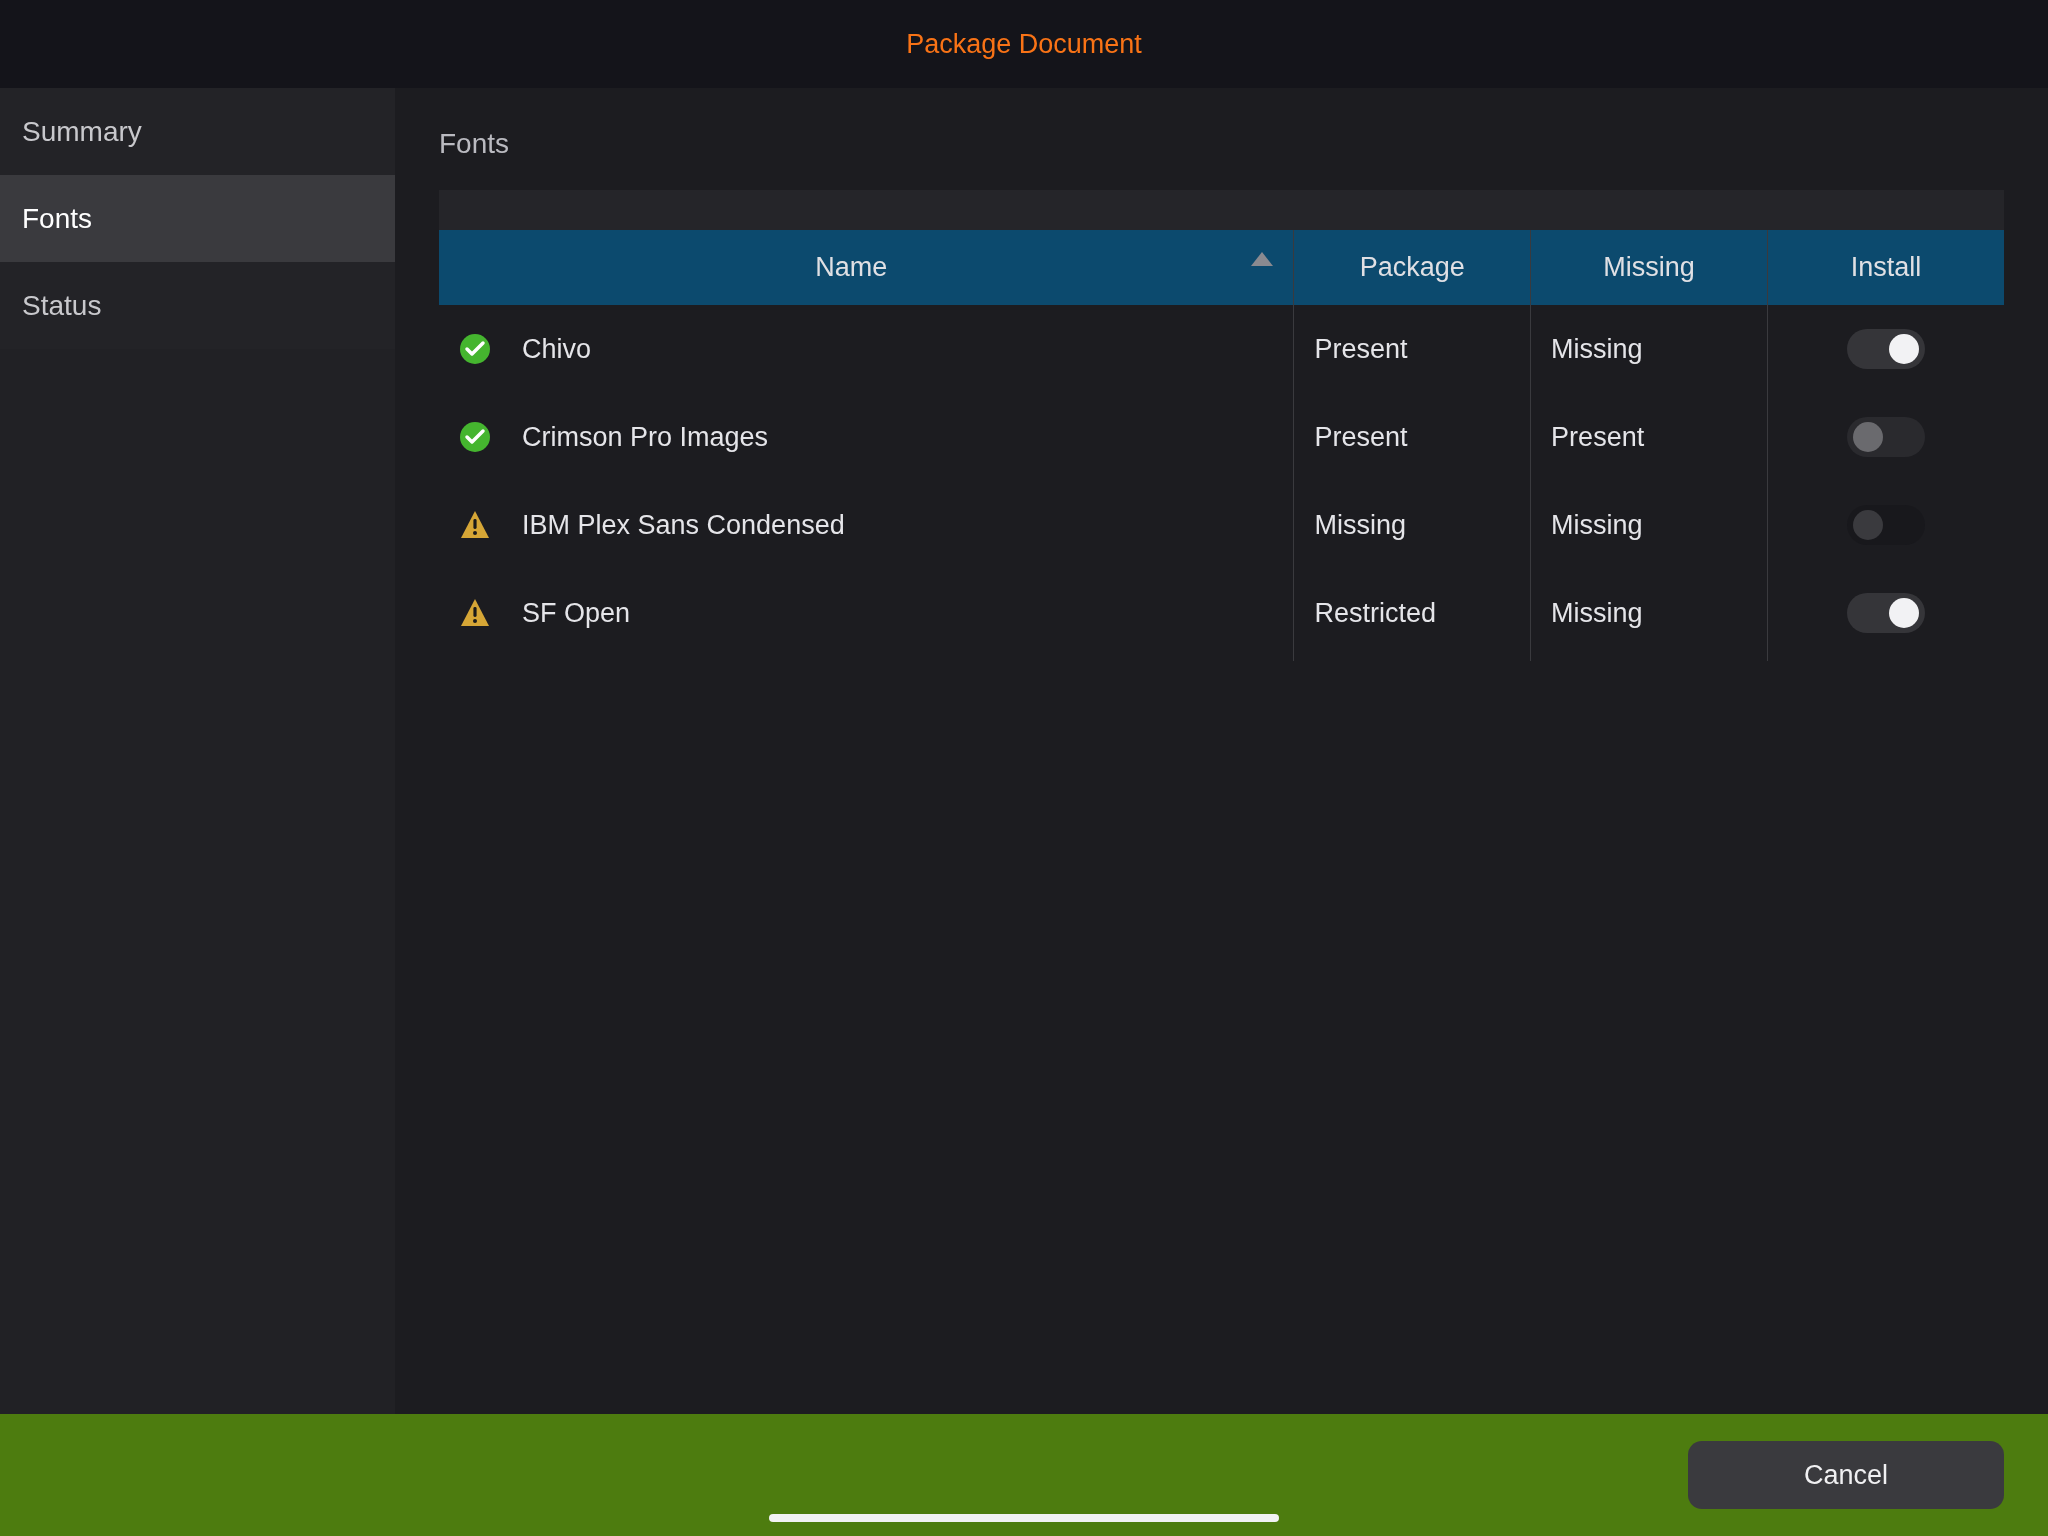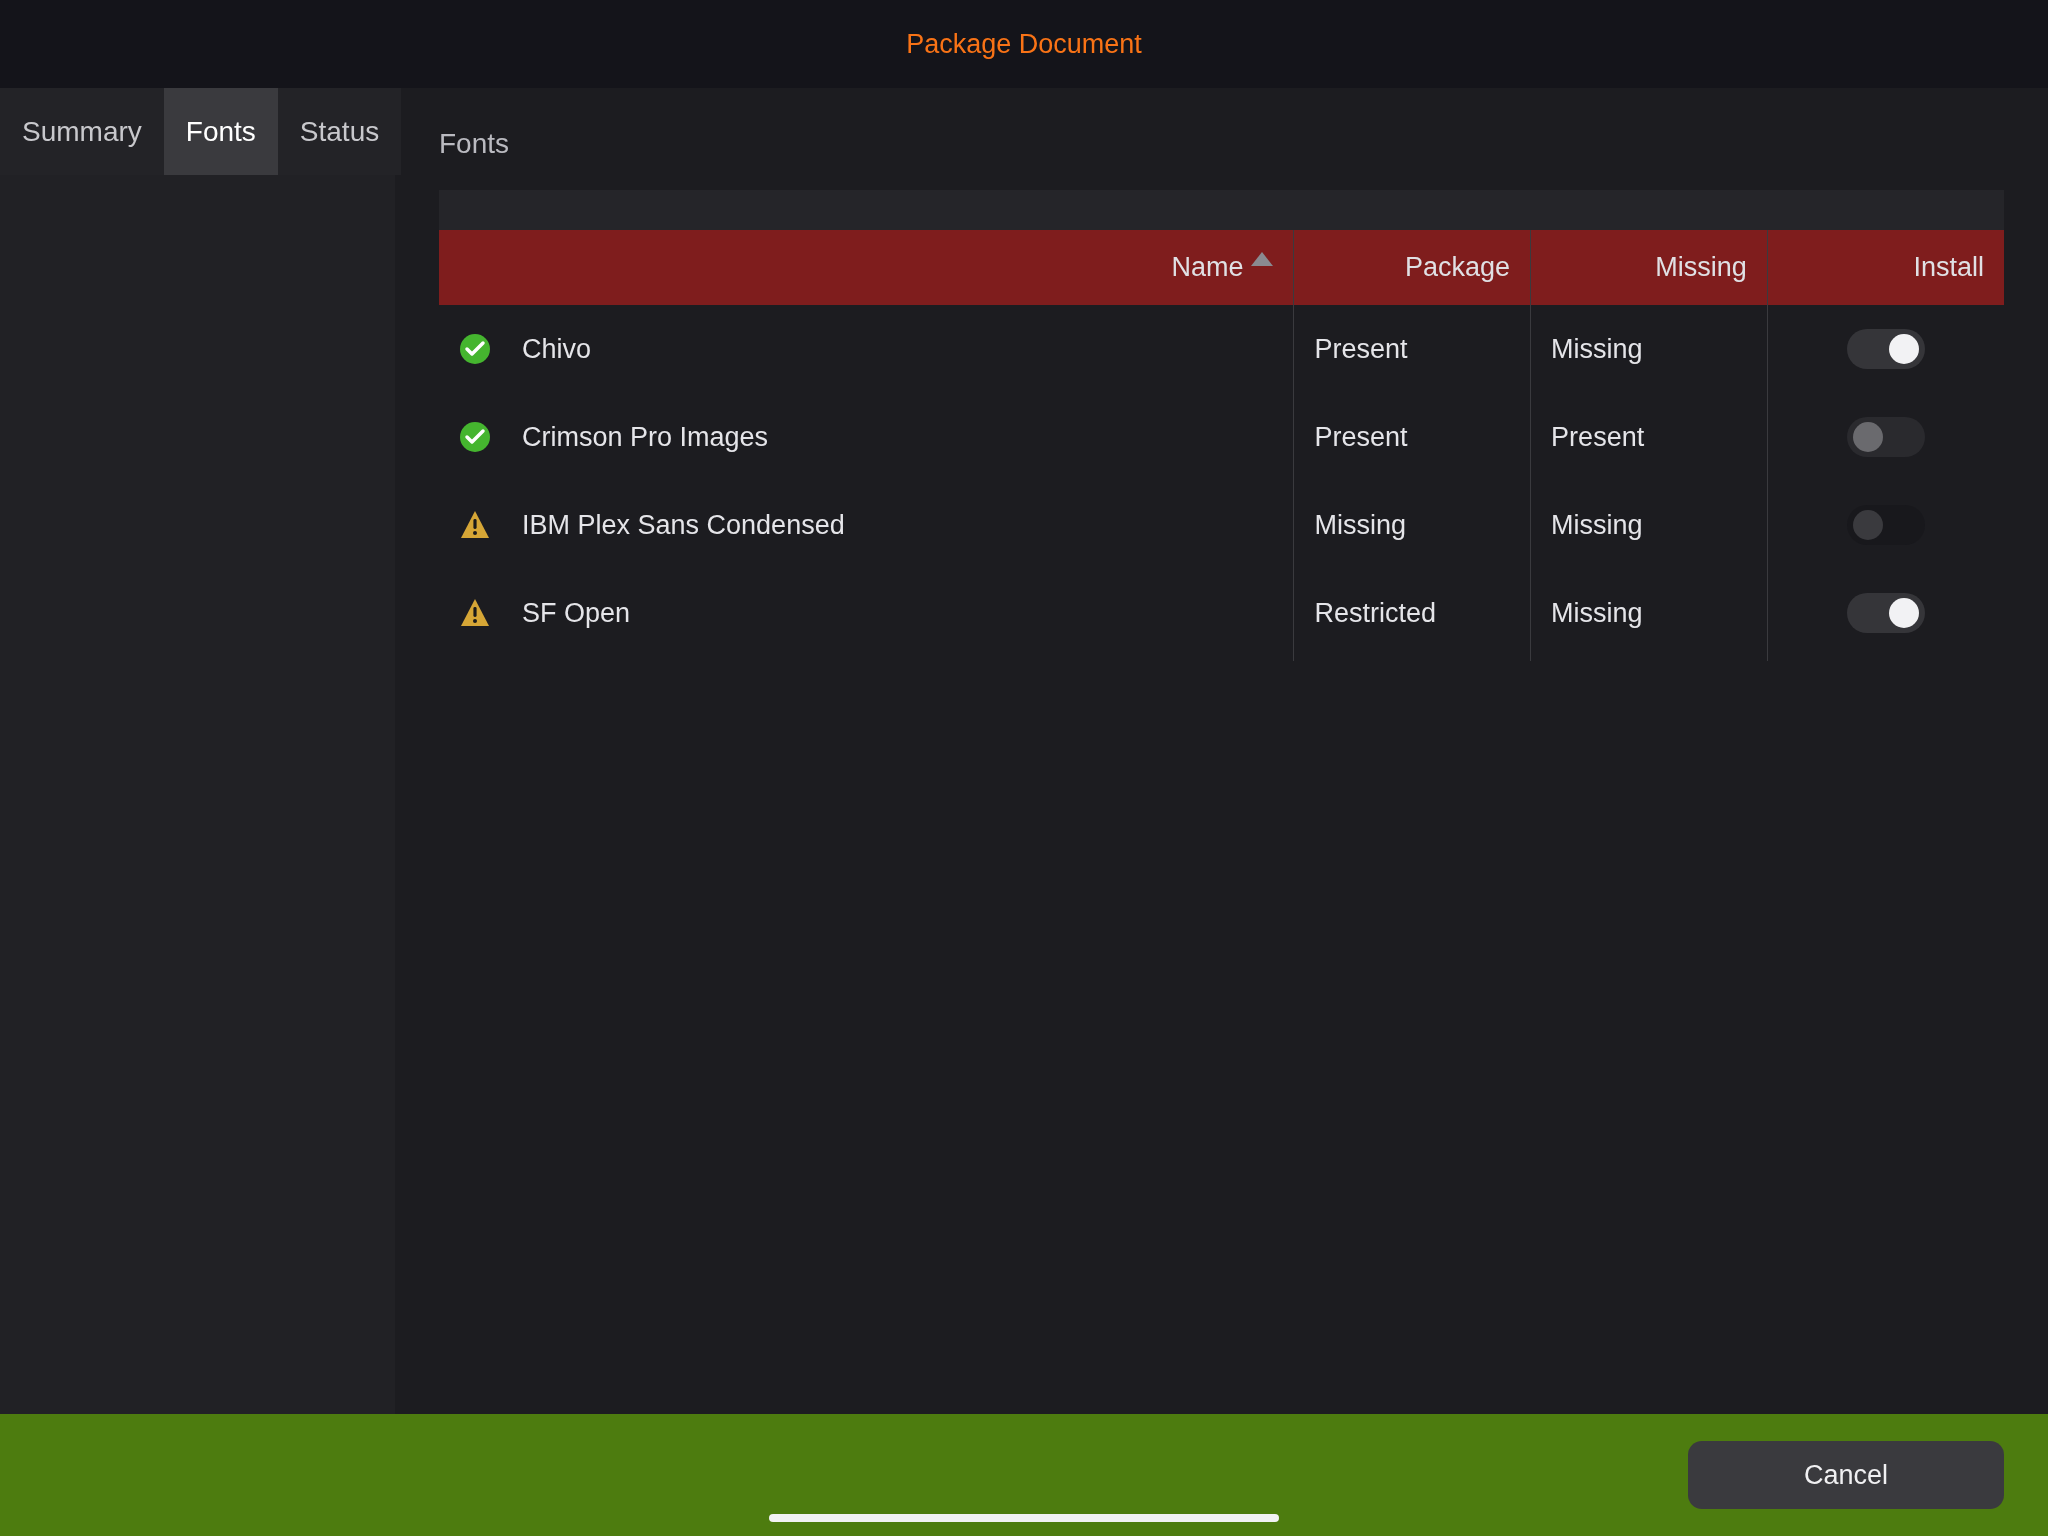--- a/index.html
+++ b/index.html
@@ -26,21 +26,21 @@
   .body {
     display: flex;
     height: calc(100% - 88px - 122px);
     background: #1c1c20;
   }
 
   .sidebar {
     width: 395px;
     background: #212125;
     display: flex;
-    flex-direction: row;
+    flex-direction: column;
   }
   .sidebar-item {
     padding: 0 22px;
     height: 87px;
     display: flex;
     align-items: center;
     font-size: 28px;
     color: #c8c8cc;
     cursor: pointer;
   }
@@ -73,25 +73,25 @@
     width: 100%;
     border-collapse: collapse;
     table-layout: fixed;
   }
   thead tr.spacer th {
     height: 40px;
     background: #252529;
     border: none;
   }
   thead tr.head th {
-    background: #7f1d1d;
+    background: #0c4a6e;
     color: #e0e0e4;
     font-size: 27px;
     font-weight: 400;
-    text-align: right;
+    text-align: center;
     padding: 22px 20px;
     position: relative;
     border-right: 1px solid #3a3a3e;
   }
   thead tr.head th:last-child { border-right: none; }
   thead tr.head th.name-col { width: 838px; }
   thead tr.head th.pkg-col  { width: 232px; }
   thead tr.head th.stat-col { width: 232px; }
   thead tr.head th.inst-col { width: 232px; }
 

